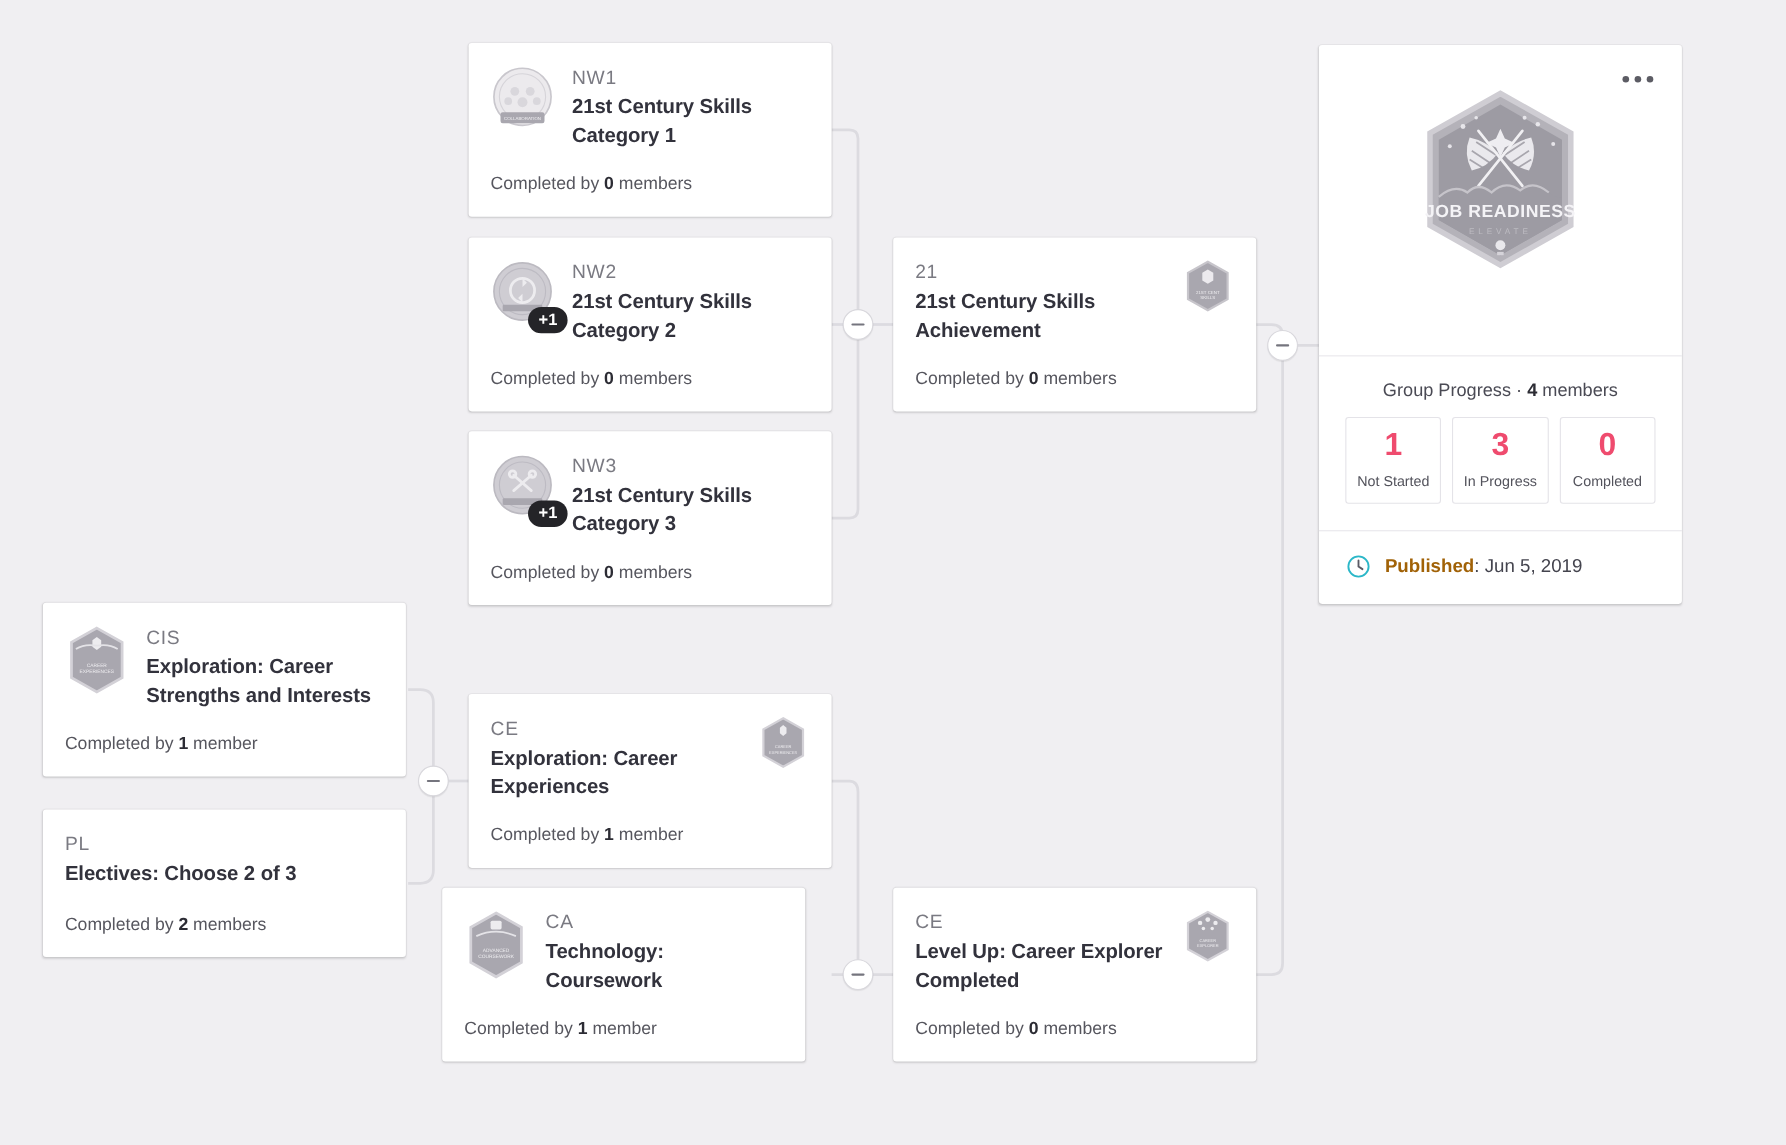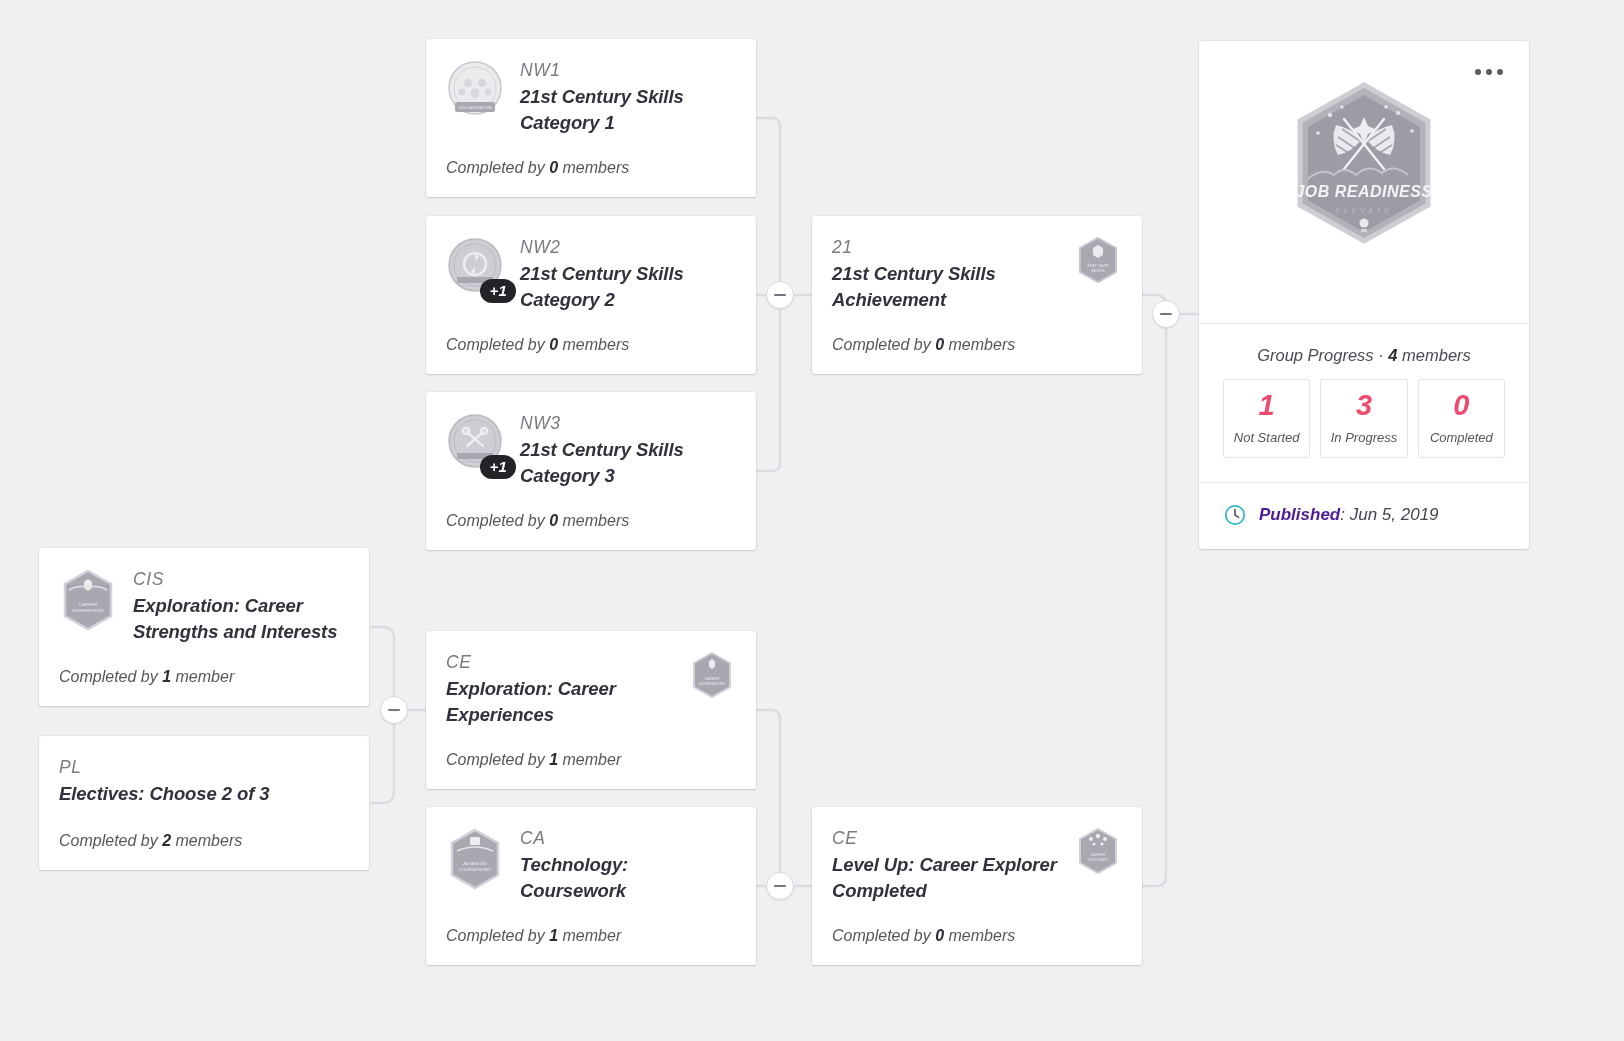--- a/index.html
+++ b/index.html
@@ -2,21 +2,21 @@
 <html><head>
 <meta charset="utf-8">
 <style>
   * { box-sizing: border-box; margin: 0; padding: 0; }
   html, body {
     width: 1624px; height: 1041px;
     background: #f0eff2;
     font-family: "Liberation Sans", sans-serif;
     overflow: hidden;
   }
-  #stage { position: relative; width: 1624px; height: 821px; font-style: italic; }
+  #stage { position: relative; width: 1624px; height: 821px; }
 
   
   #wires { position: absolute; inset: 0; pointer-events: none; }
 
   
   .card {
     position: absolute;
     background: #ffffff;
     border-radius: 3px;
     box-shadow: 0 1px 2px rgba(0,0,0,.13), 0 0 0 1px rgba(0,0,0,.035);
@@ -92,21 +92,21 @@
   .prog-label b { font-weight: 700; color: #2c2c34; }
   .stats { display: flex; gap: 10px; }
   .stat {
     flex: 1; border: 1px solid #e4e3e8; border-radius: 3px;
     padding: 11px 4px 12px; text-align: center; background: #fff;
   }
   .stat-num { font-size: 29px; font-weight: 700; line-height: 1; color: #ef4b6e; }
   .stat-cap { font-size: 13px; color: #53535c; margin-top: 10px; }
   .pub-row { display: flex; align-items: center; gap: 12px; padding: 20px 24px 22px; border-top: 1px solid #e8e7ec; }
   .pub-text { font-size: 17px; color: #44444e; }
-  .pub-text b { font-weight: 700; color: #4c1d95; }
+  .pub-text b { font-weight: 700; color: #a16207; }
 </style>
 </head>
 <body>
 
 <div id="stage">
 
   <svg id="wires" width="1624" height="1041" viewBox="0 0 1624 1041" fill="none">
     <g stroke="#dcdbe0" stroke-width="2.5" fill="none">
 
       <path d="M756 118 H772 Q780 118 780 126 V283"></path>
@@ -274,21 +274,21 @@
           <path d="M22 2 L40 12 V36 L22 46 L4 36 V12 Z" fill="#a9a7af" stroke="#d3d1d7" stroke-width="2"></path>
           <path d="M22 8 l3 2.5 v5 l-3 2.5 -3 -2.5 v-5z" fill="#edecef"></path>
           <text x="22" y="29" font-size="3.6" fill="#eeedf0" text-anchor="middle" font-family="Liberation Sans, sans-serif">CAREER</text>
           <text x="22" y="34" font-size="3.6" fill="#eeedf0" text-anchor="middle" font-family="Liberation Sans, sans-serif">EXPERIENCES</text>
         </svg>
       </div>
     </div>
     <div class="card-foot"><span>Completed by </span><b>1</b><span> member</span></div>
   </div>
 
-  <div class="card" style="left:426px; top:807px; width:330px; height:158px;">
+  <div class="card" style="left:402px; top:807px; width:330px; height:158px;">
     <div class="card-top">
       <div class="badge">
         <svg viewBox="0 0 58 64">
           <path d="M29 3 L52 16 V48 L29 61 L6 48 V16 Z" fill="#a9a7af" stroke="#d3d1d7" stroke-width="2.5"></path>
           <rect x="24" y="10" width="10" height="8" rx="1.5" fill="#edecef"></rect>
           <path d="M11 24 q9 -4 18 -4 q9 0 18 4" fill="none" stroke="#e4e3e7" stroke-width="1.6"></path>
           <text x="29" y="38" font-size="4.4" fill="#eeedf0" text-anchor="middle" font-family="Liberation Sans, sans-serif">ADVANCED</text>
           <text x="29" y="44" font-size="4.4" fill="#eeedf0" text-anchor="middle" font-family="Liberation Sans, sans-serif">COURSEWORK</text>
         </svg>
       </div>

